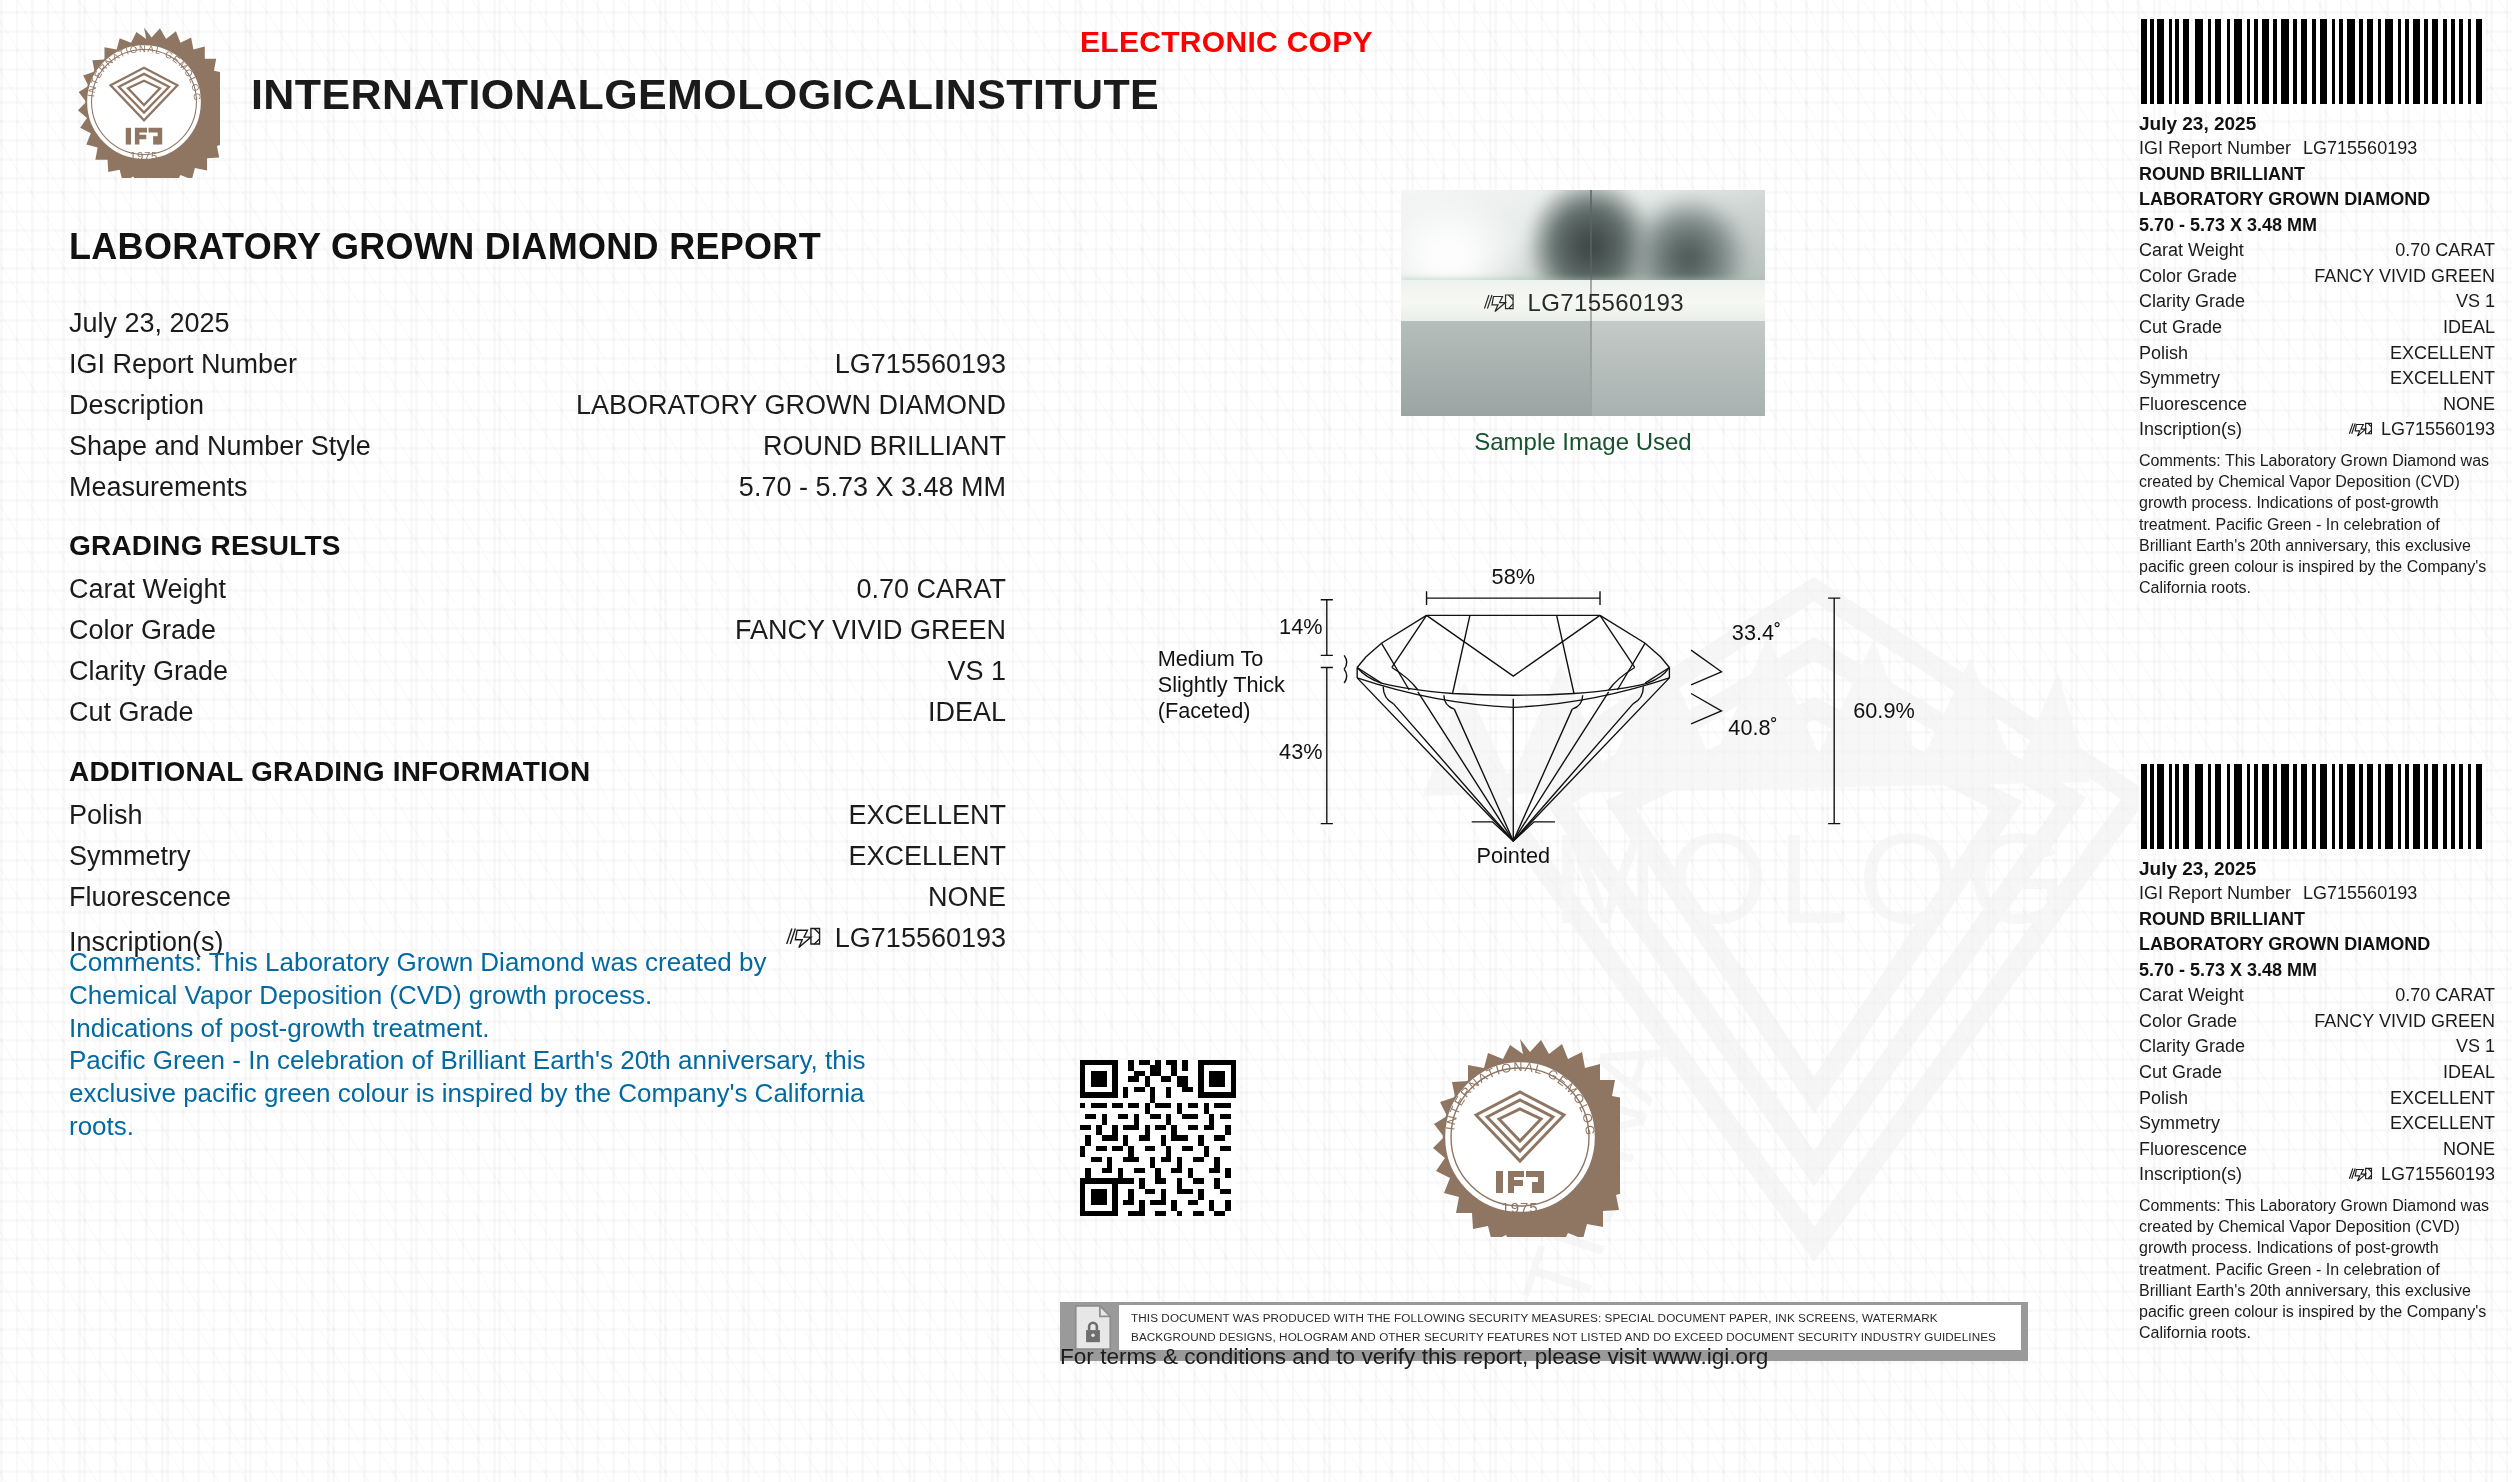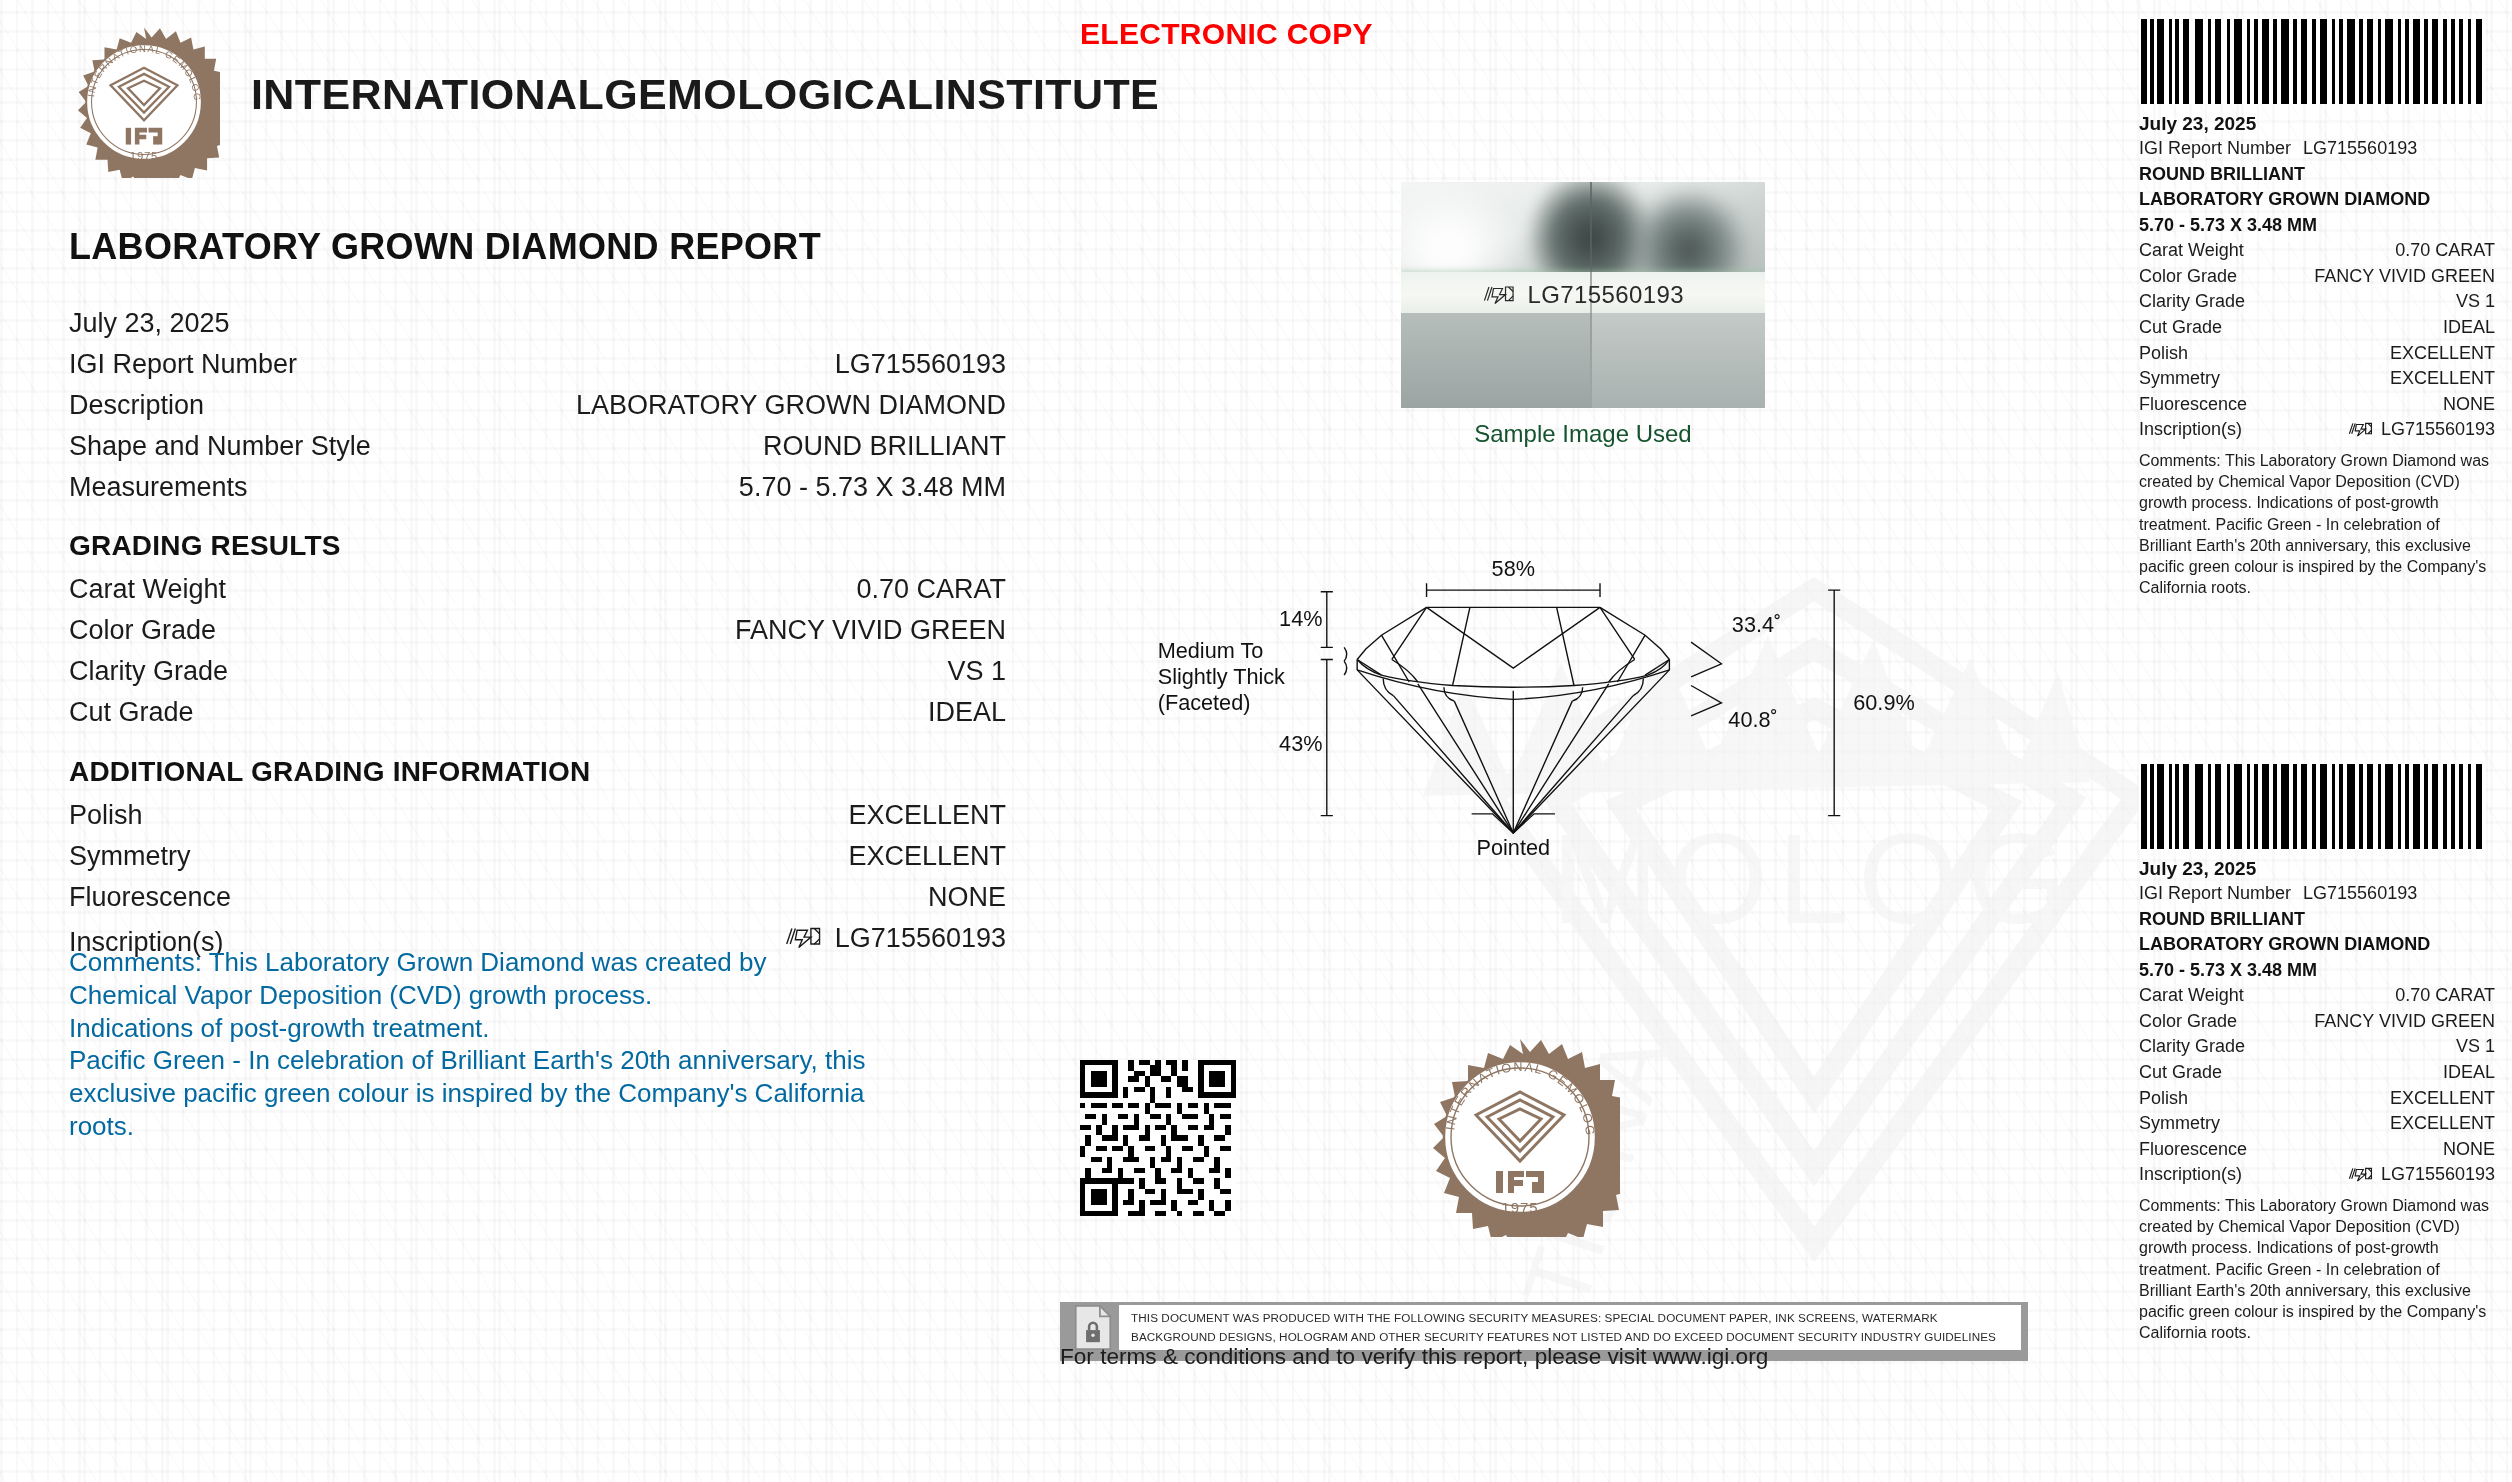--- a/index.html
+++ b/index.html
@@ -42,21 +42,21 @@
     font-weight:bold;font-size:28px;letter-spacing:0.2px;color:#111;
     margin-top:17.4px;margin-bottom:12px;
   }
   .insc-val{display:flex;align-items:center;gap:12px;justify-content:flex-end;}
   .comments{
     position:absolute;left:69px;top:946px;width:946px;
     font-size:26px;line-height:1.26;color:#0369a1;
   }
   .comments p{margin:0;}
   
-  .center-col{position:absolute;left:1054px;top:0;width:1063px;height:1391px;z-index:2;}
+  .center-col{position:absolute;left:1054px;top:8px;width:1063px;height:1391px;z-index:2;}
   .ecopy{
     position:absolute;left:26px;top:17.4px;
     color:#ff0000;font-weight:bold;font-size:30px;letter-spacing:0.3px;
   }
   .photo-wrap{position:absolute;left:347px;top:182px;width:364px;}
   .photo{
     width:364px;height:226px;position:relative;overflow:hidden;
     background:linear-gradient(160deg,#f4f6f5 0%, #e7ebe9 26%, #cdd4d2 42%, #b9c1bf 62%, #aab3b1 100%);
   }
   .photo .blob-a{

